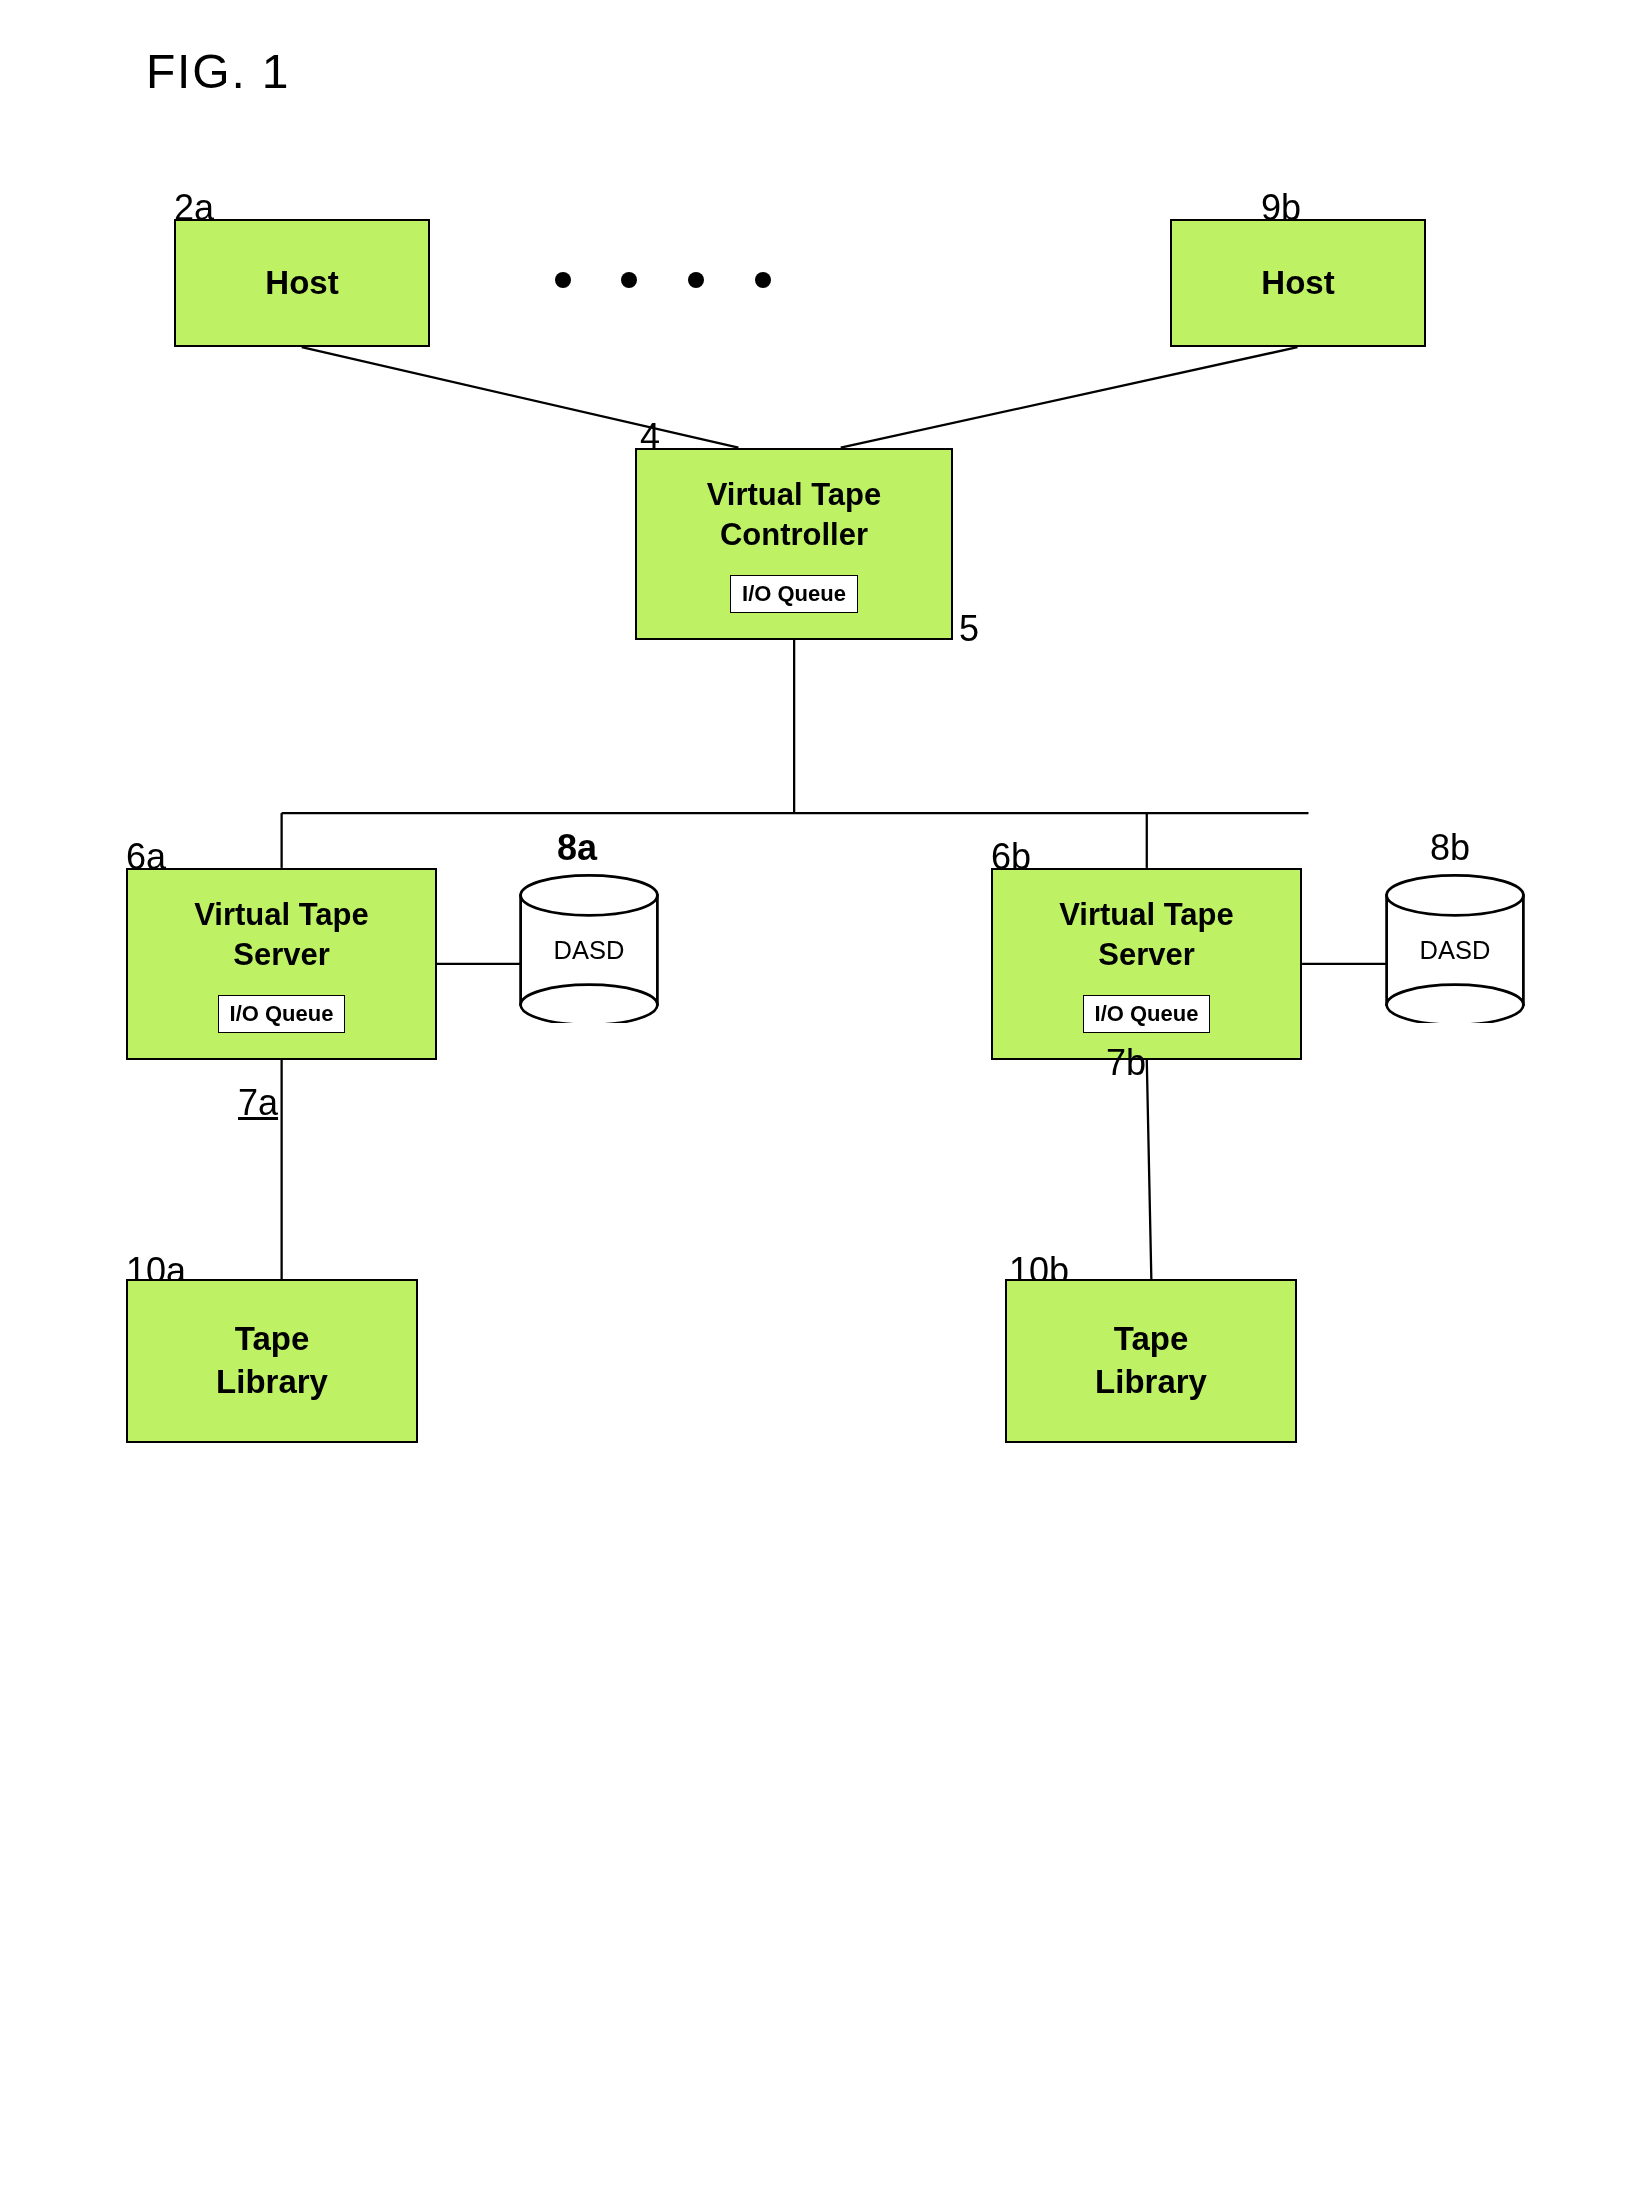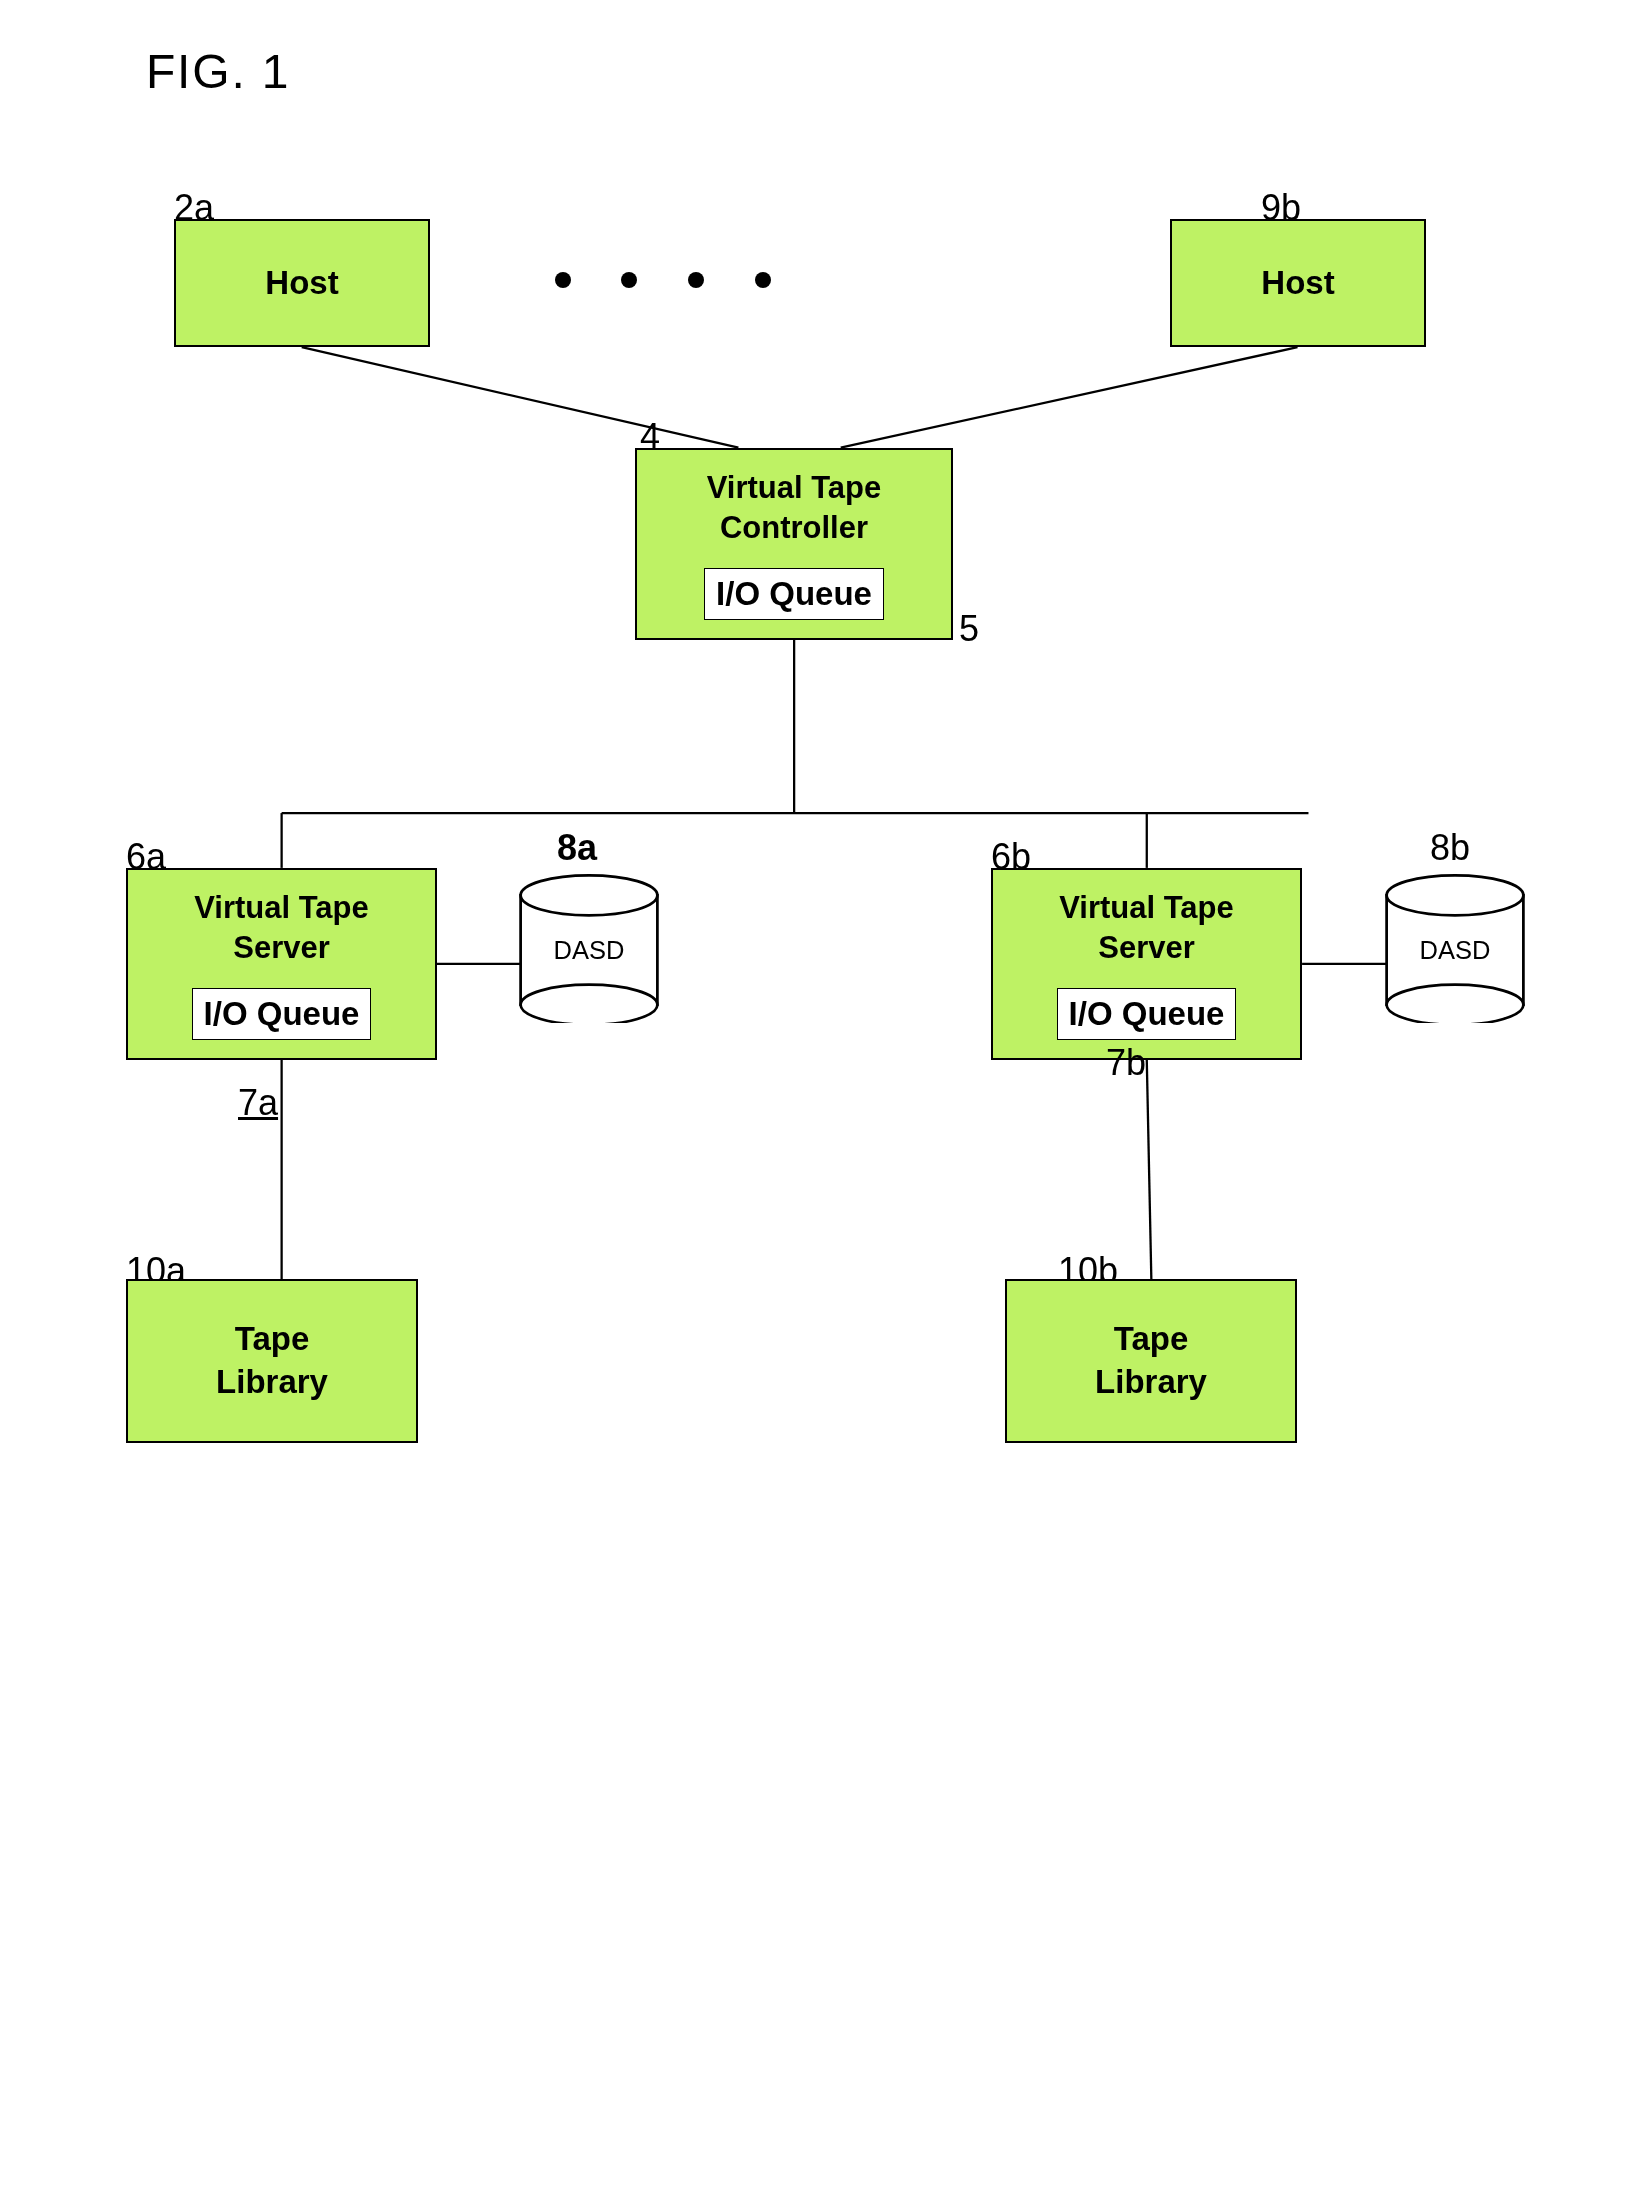--- a/index.html
+++ b/index.html
@@ -39,21 +39,21 @@
       justify-content: center;
       font-size: 33px;
       text-align: center;
       line-height: 1.3;
       font-weight: bold;
     }
 
     .inner-box {
       border: 1.8px solid #000;
       background: #fff;
-      font-size: 33px;
+      font-size: 22px;
       padding: 3.7px 11px;
       margin-top: 20px;
       text-align: center;
     }
 
     
     .ref-label {
       position: absolute;
       font-size: 36px;
       font-style: normal;
@@ -191,21 +191,21 @@
     </svg>
   </div>
 
   <div class="ref-label" style="top:1250px; left:126px;">10a</div>
 
   <div class="box" style="left:126px; top:1279px; width:292px; height:164px;">
     <span style="white-space:pre-line;">Tape
 Library</span>
   </div>
 
-  <div class="ref-label" style="top:1250px; left:1058px;">10b</div>
+  <div class="ref-label" style="top:1250px; left:1009px;">10b</div>
 
   <div class="box" style="left:1005px; top:1279px; width:292px; height:164px;">
     <span style="white-space:pre-line;">Tape
 Library</span>
   </div>
 
 </div>
 
 
 </body></html>

